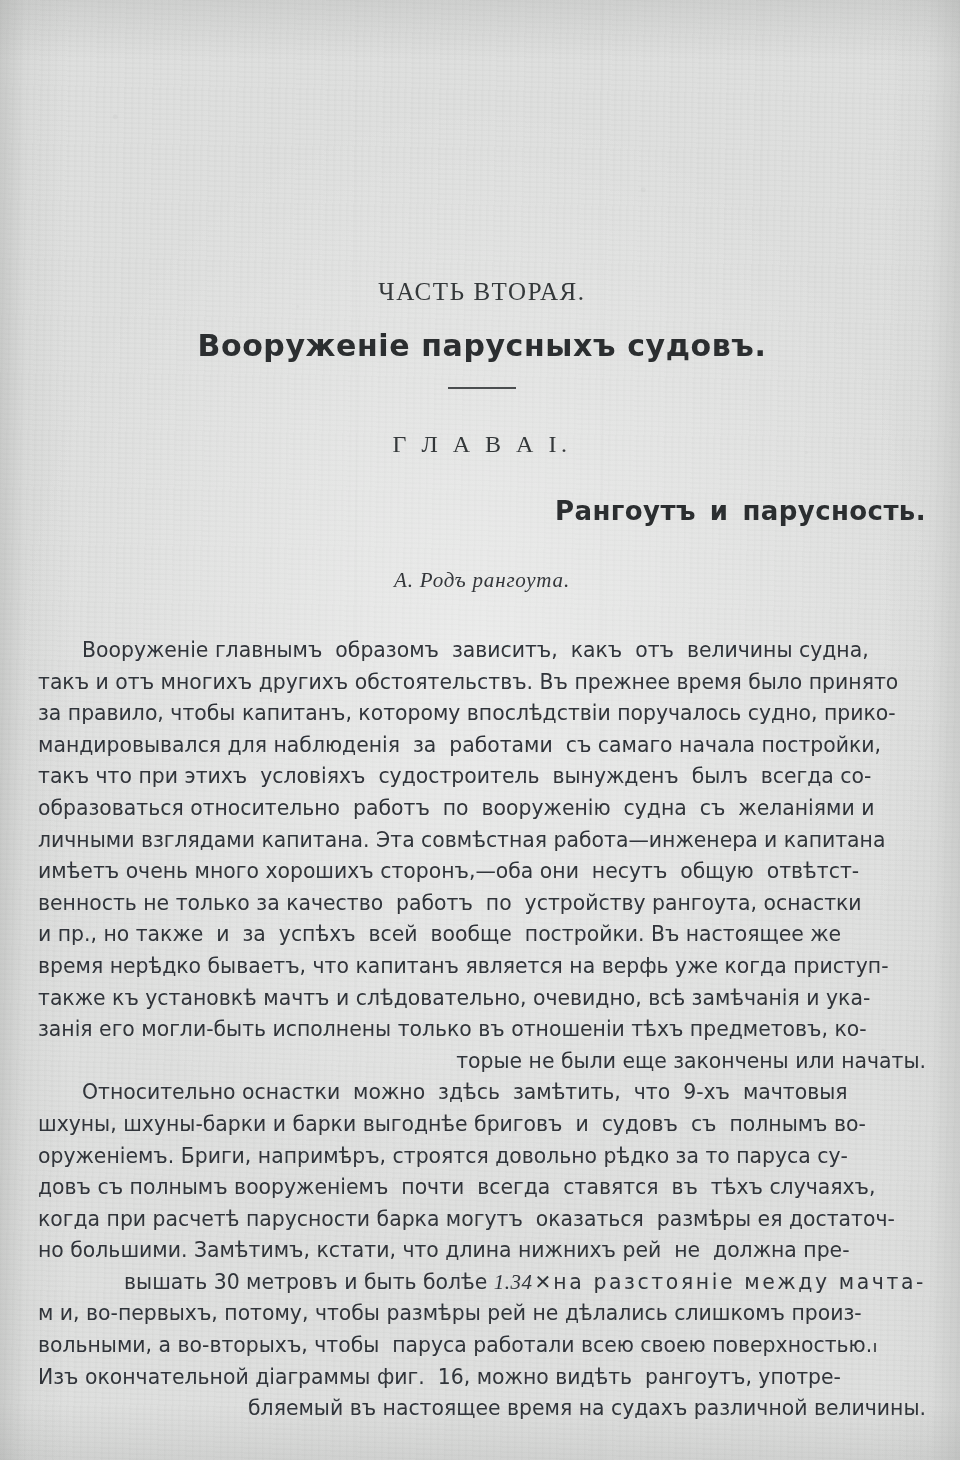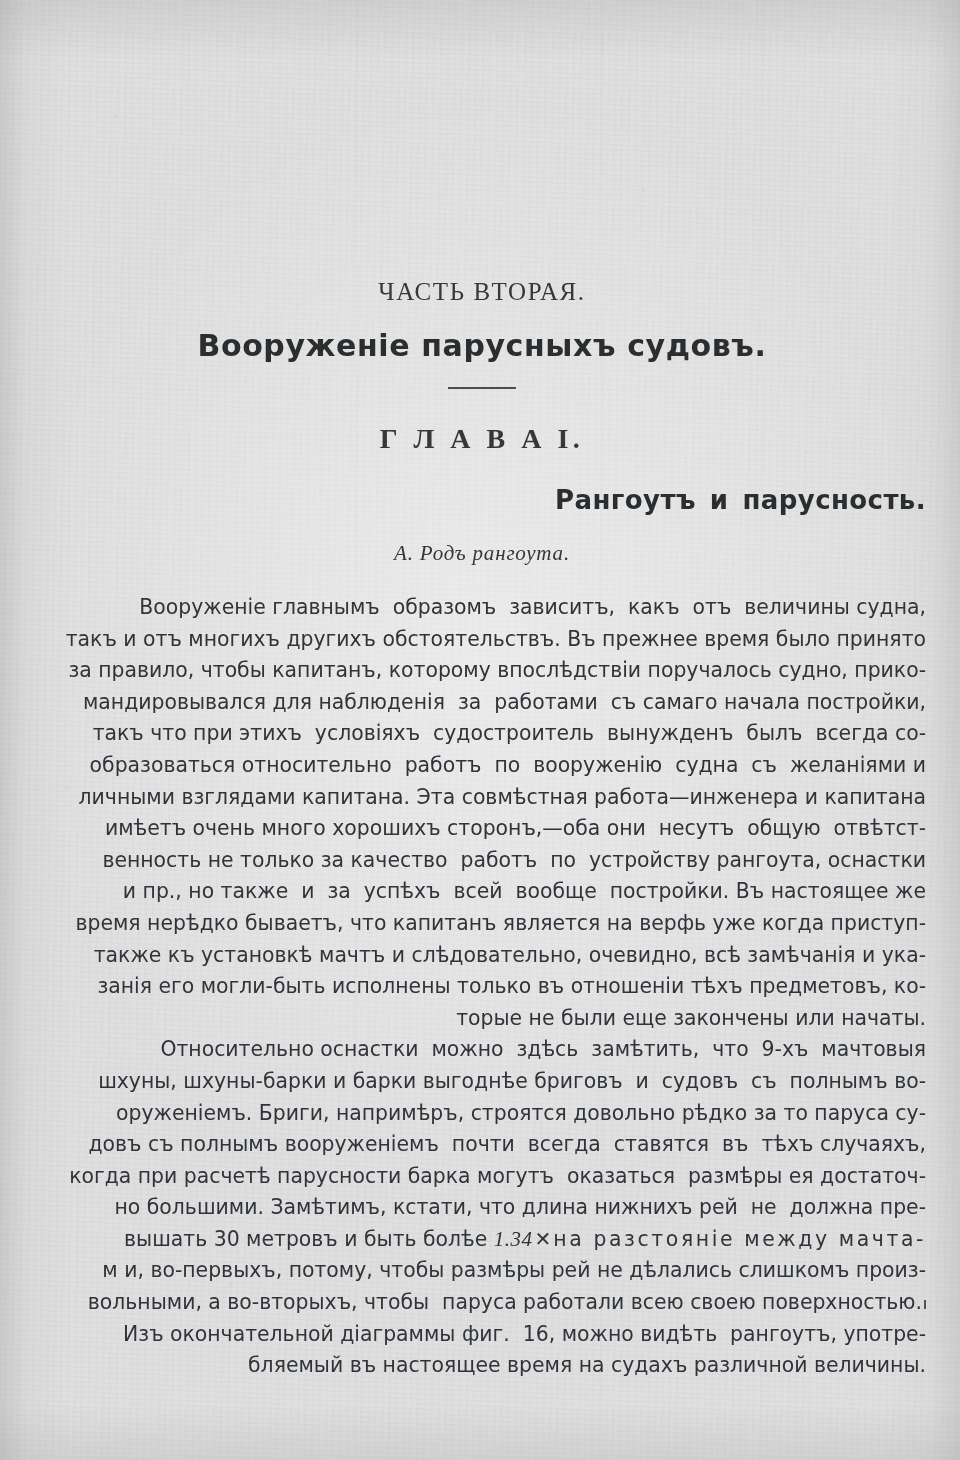--- a/index.html
+++ b/index.html
@@ -95,43 +95,43 @@
     justify-content: center;
     padding-top: 24px;
   }
   .rule {
     width: 68px;
     height: 2px;
     background: #4a4d4f;
   }
 
   .chapter-label {
-    margin: 8px;
+    margin: 16px;
     padding-top: 26px;
     text-align: center;
-    font-size: 28px;
-    font-weight: 700;
+    font-size: 24px;
+    font-weight: 400;
     letter-spacing: 4.5px;
     color: #34383a;
   }
 
   .chapter-title {
     margin: 0;
     padding-top: 22px;
     text-align: right;
     font-size: 26px;
     font-weight: 700;
     letter-spacing: 0.4px;
     color: #2b2e30;
     font-family: "DejaVu Sans", "Liberation Sans", sans-serif;
   }
   .chapter-title .sp { display: inline-block; width: 14px; }
 
   .section-label {
-    margin: 0;
+    margin: 16px;
     padding-top: 26px;
     text-align: center;
     font-size: 21px;
     font-style: italic;
     font-weight: 400;
     letter-spacing: 0.8px;
     color: #33363a;
     font-family: "Liberation Serif", "DejaVu Serif", serif;
   }
 
@@ -144,21 +144,21 @@
     margin: 0;
     font-size: 20.4px;
     line-height: 31.6px;
     color: #30343a;
     font-family: "DejaVu Sans", "Liberation Sans", sans-serif;
   }
 
   
   .ln {
     display: flex;
-    justify-content: flex-end;
+    justify-content: flex-start;
     white-space: pre;
     height: 31.6px;
     align-items: baseline;
     overflow: visible;
   }
   .ln.last { justify-content: flex-end; margin-left: 42px; }
   .ln .w { display: inline-block; }
 
   .indent-spacer { display: inline-block; width: 44px; }
 

